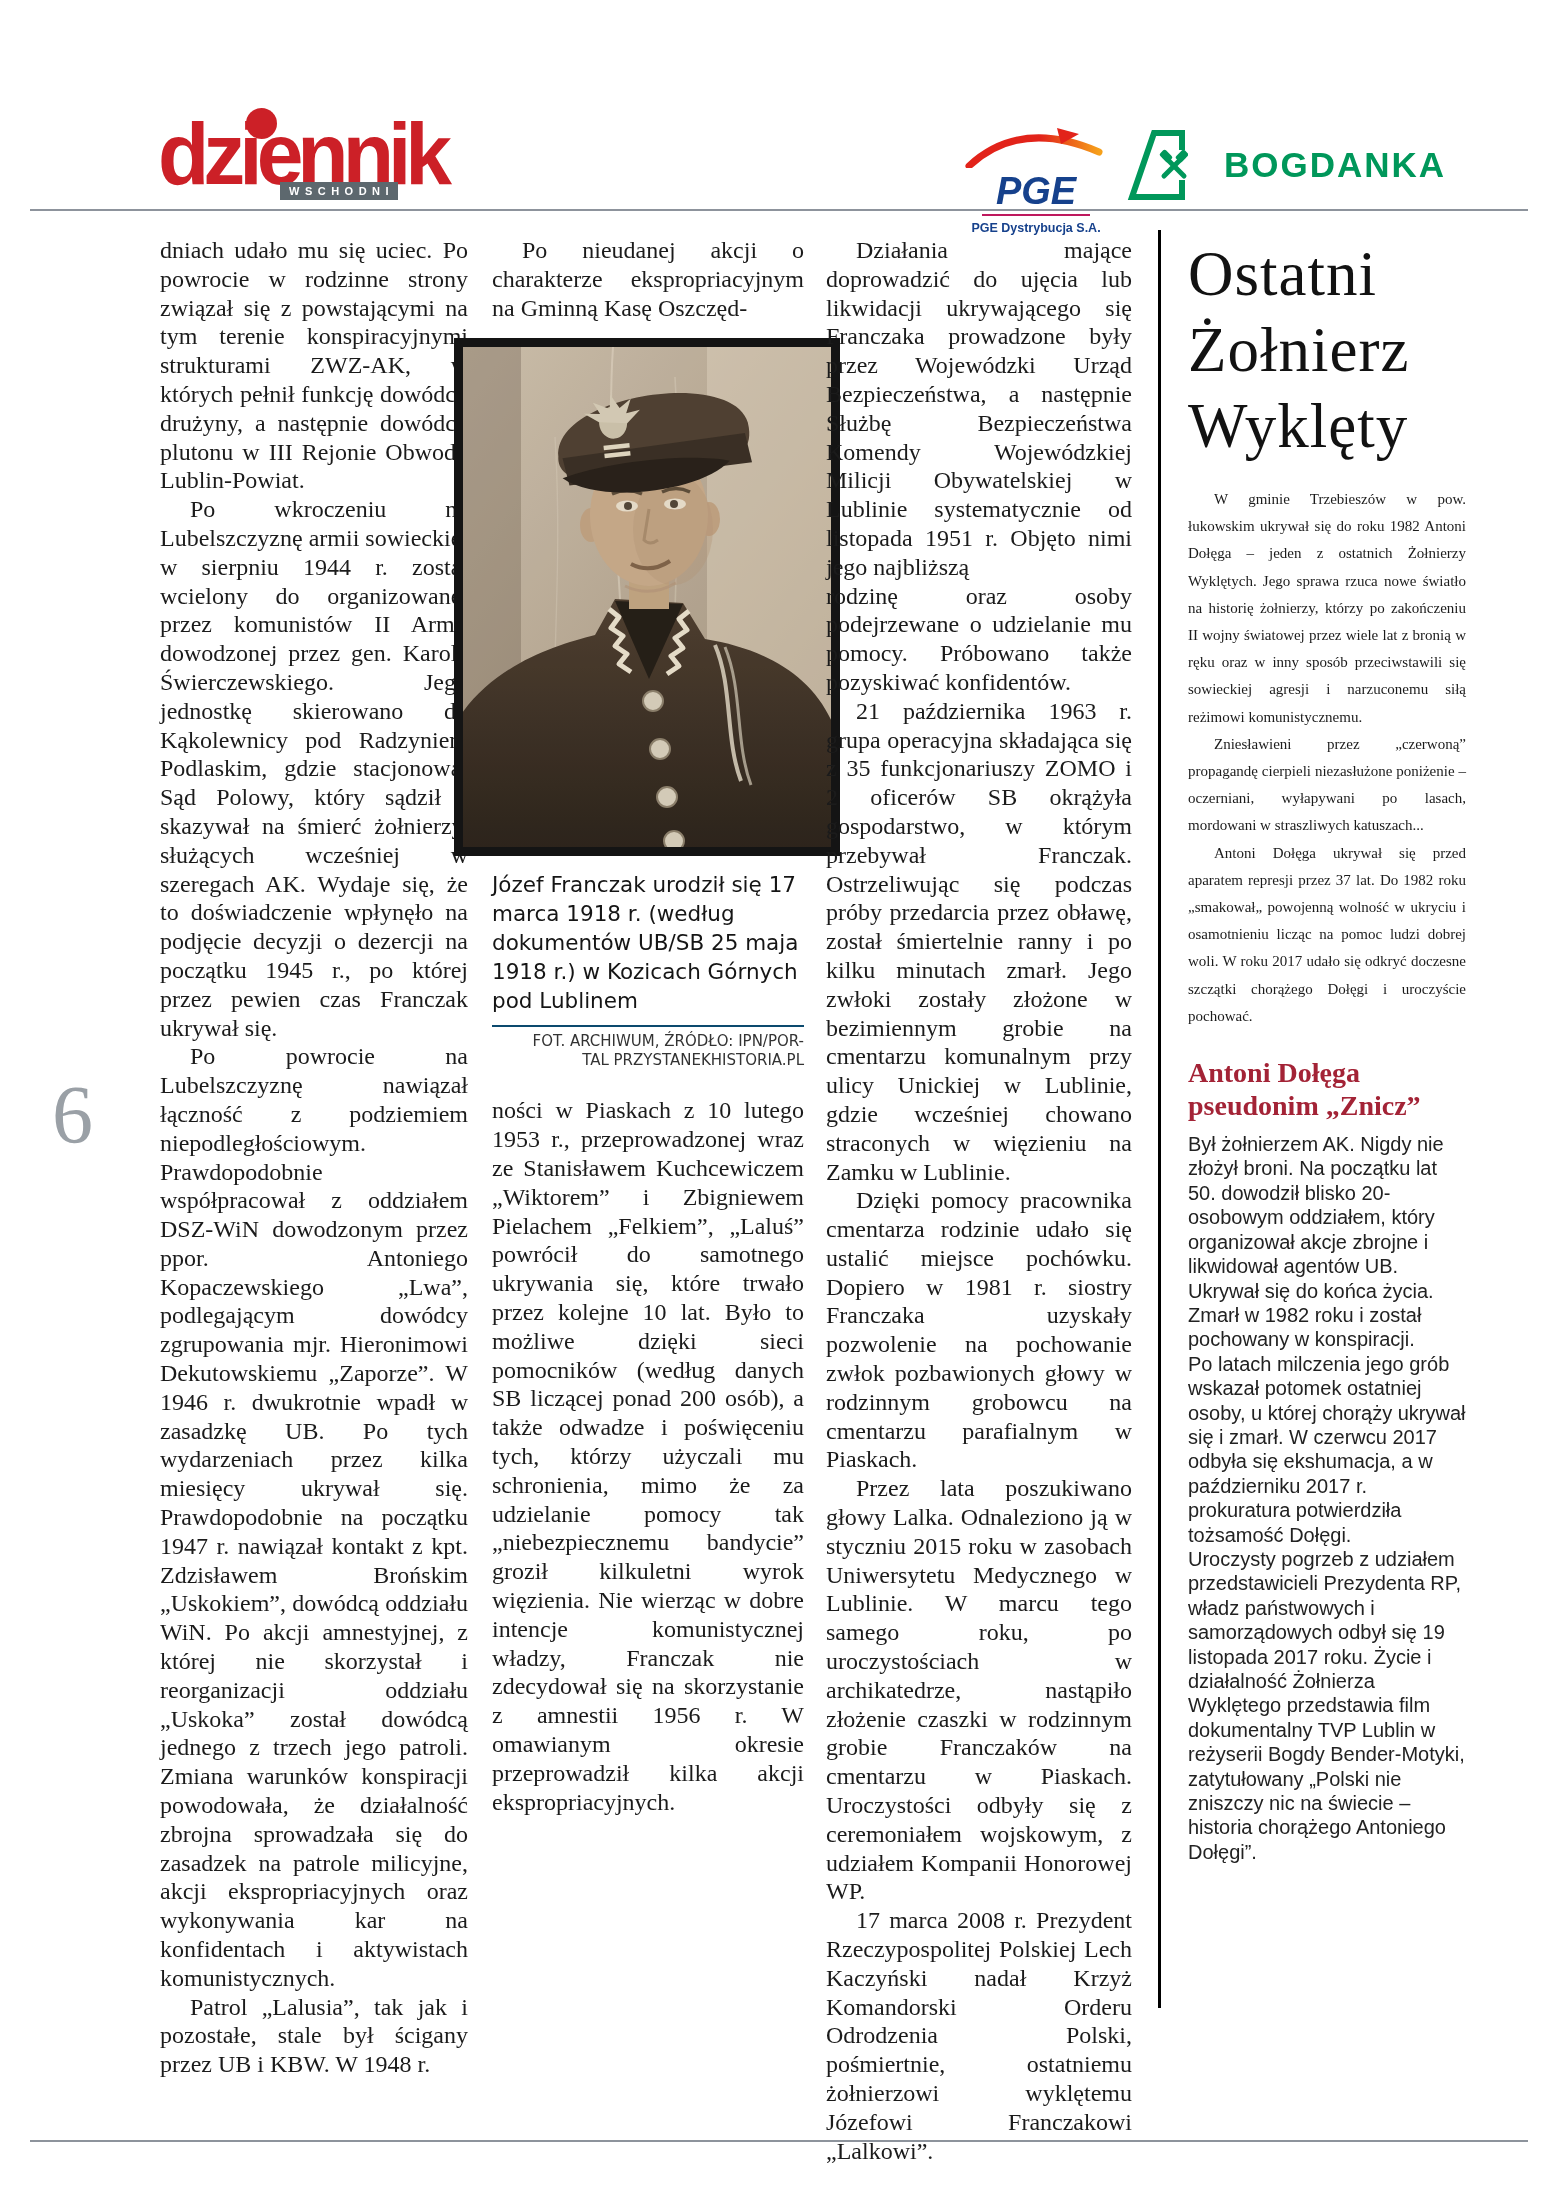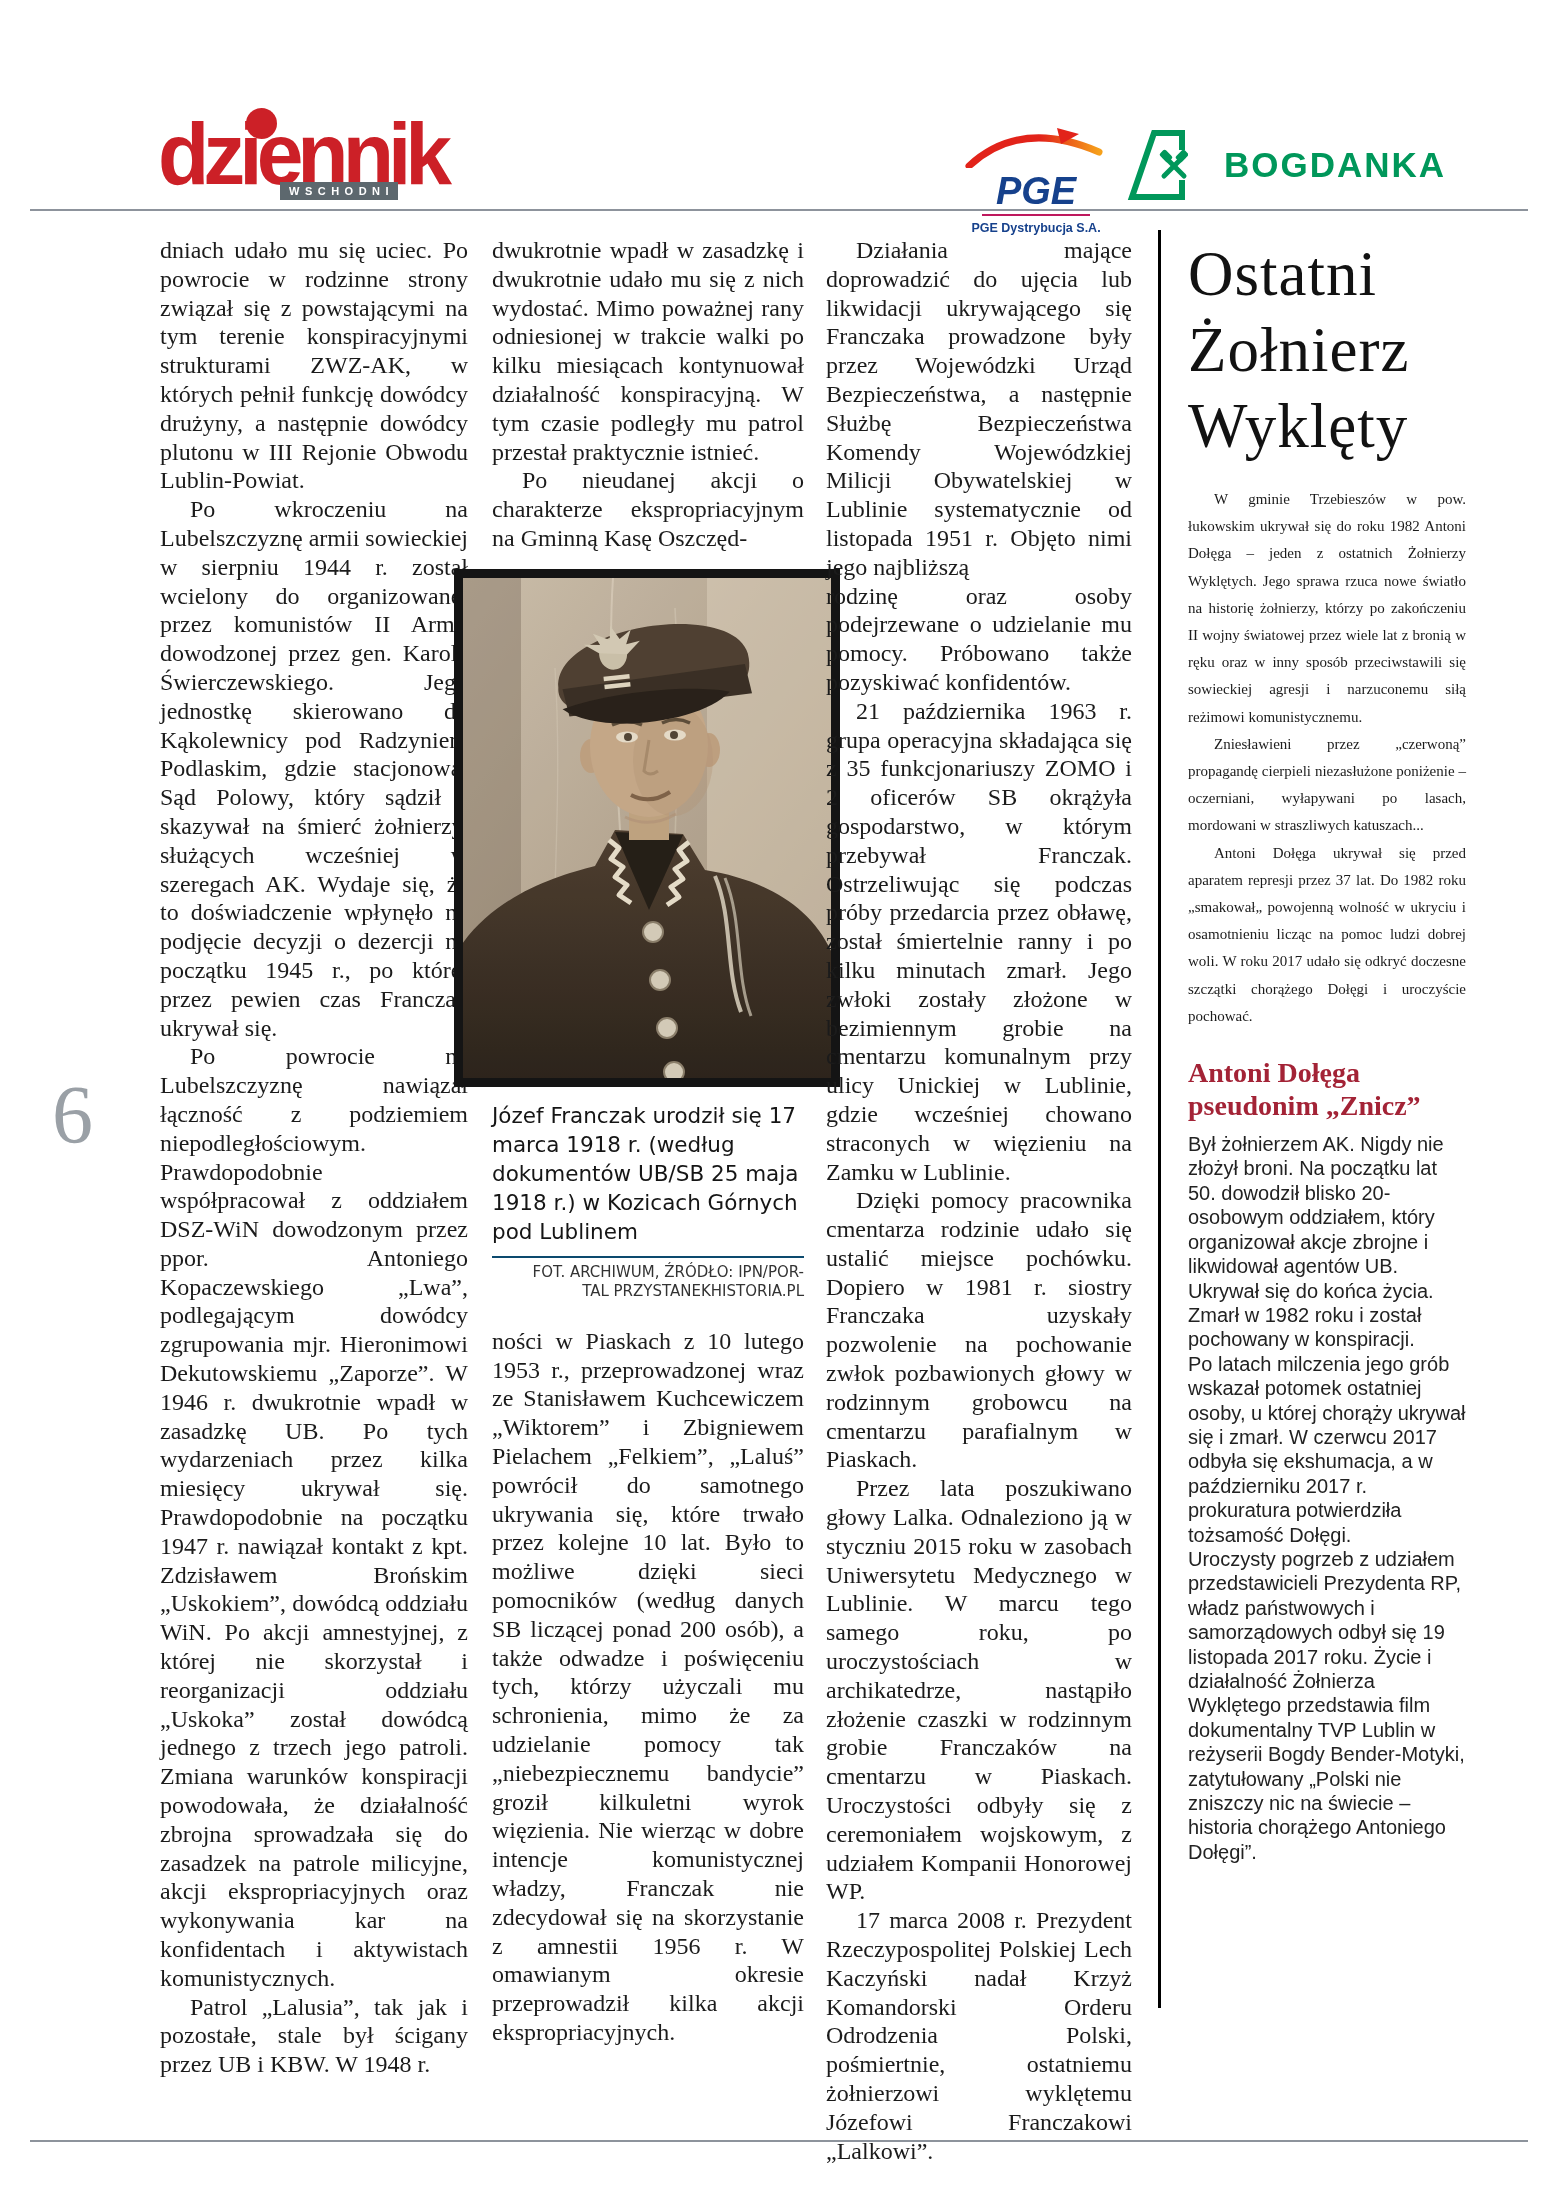--- a/index.html
+++ b/index.html
@@ -105,21 +105,20 @@
   <div class="pagenum">6</div>
 
   <section class="col col1">
     <p>dniach udało mu się uciec. Po powrocie w rodzinne strony związał się z powstającymi na tym terenie konspiracyjnymi strukturami ZWZ-AK, w których pełnił funkcję dowódcy drużyny, a następnie dowódcy plutonu w III Rejonie Obwodu Lublin-Powiat.</p>
     <p class="indent">Po wkroczeniu na Lubelszczyznę armii sowieckiej w sierpniu 1944 r. został wcielony do organizowanej przez komunistów II Armii dowodzonej przez gen. Karola Świerczewskiego. Jego jednostkę skierowano do Kąkolewnicy pod Radzyniem Podlaskim, gdzie stacjonował Sąd Polowy, który sądził i skazywał na śmierć żołnierzy, służących wcześniej w szeregach AK. Wydaje się, że to doświadczenie wpłynęło na podjęcie decyzji o dezercji na początku 1945 r., po której przez pewien czas Franczak ukrywał się.</p>
     <p class="indent">Po powrocie na Lubelszczyznę nawiązał łączność z podziemiem niepodległościowym. Prawdopodobnie współpracował z oddziałem DSZ-WiN dowodzonym przez ppor. Antoniego Kopaczewskiego „Lwa”, podlegającym dowódcy zgrupowania mjr. Hieronimowi Dekutowskiemu „Zaporze”. W 1946 r. dwukrotnie wpadł w zasadzkę UB. Po tych wydarzeniach przez kilka miesięcy ukrywał się. Prawdopodobnie na początku 1947 r. nawiązał kontakt z kpt. Zdzisławem Brońskim „Uskokiem”, dowódcą oddziału WiN. Po akcji amnestyjnej, z której nie skorzystał i reorganizacji oddziału „Uskoka” został dowódcą jednego z trzech jego patroli. Zmiana warunków konspiracji powodowała, że działalność zbrojna sprowadzała się do zasadzek na patrole milicyjne, akcji ekspropriacyjnych oraz wykonywania kar na konfidentach i aktywistach komunistycznych.</p>
     <p class="indent">Patrol „Lalusia”, tak jak i pozostałe, stale był ścigany przez UB i KBW. W 1948 r.</p>
   </section>
 
   <section class="col col2">
-    <p>dwukrotnie wpadł w zasadzkę i dwukrotnie udało mu się z nich wydostać. Mimo poważnej rany odniesionej w trakcie walki po kilku miesiącach kontynuował działalność konspiracyjną. W tym czasie podległy mu patrol przestał praktycznie istnieć.</p>
     <p class="indent">Po nieudanej akcji o charakterze ekspropriacyjnym na Gminną Kasę Oszczęd-</p>
 
     <figure class="photo" style="margin-bottom:0;">
       <svg width="368" height="500" viewBox="0 0 368 500">
         <defs>
           <linearGradient id="bgG" x1="0" y1="0" x2="1" y2="1">
             <stop offset="0" stop-color="#cfc3b1"></stop>
               <stop offset="1" stop-color="#a2927f"></stop>
           </linearGradient>
           <linearGradient id="unifG" x1="0" y1="0" x2="0" y2="1">

